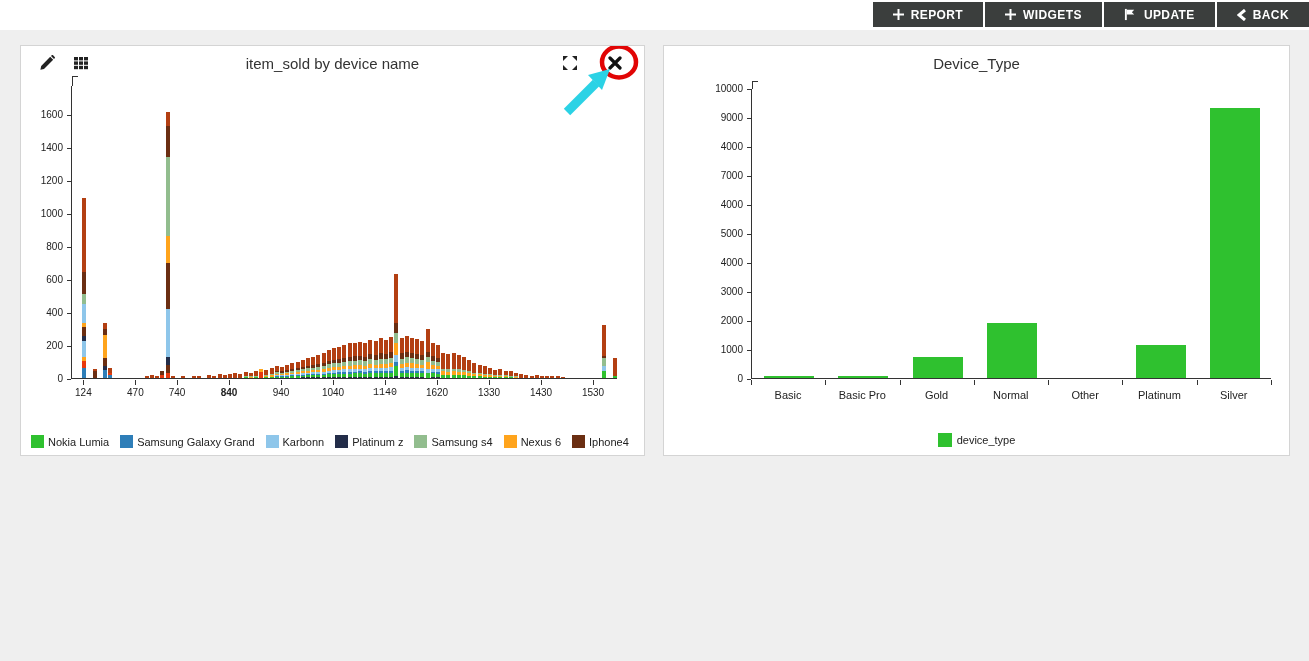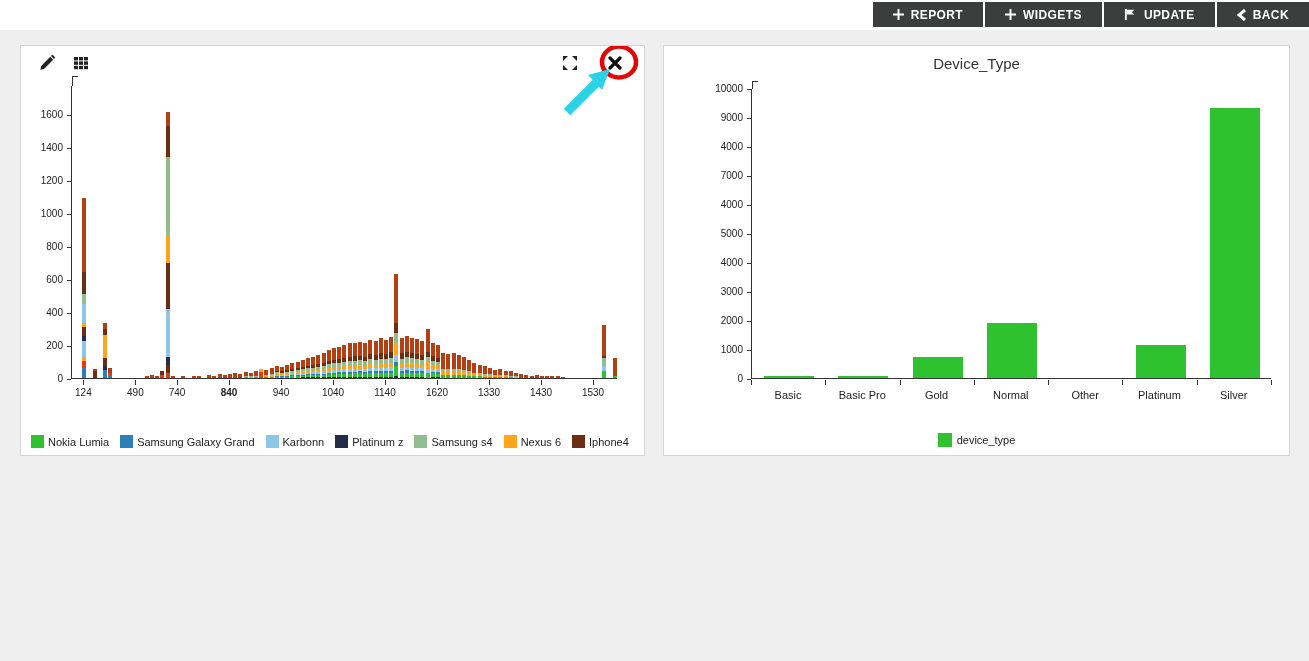--- a/index.html
+++ b/index.html
@@ -116,20 +116,21 @@
           <rect x="6" y="2" width="4" height="3.4"></rect>
           <rect x="11" y="2" width="4" height="3.4"></rect>
         <rect x="1" y="6.4" width="4" height="3.4"></rect>
           <rect x="6" y="6.4" width="4" height="3.4"></rect>
           <rect x="11" y="6.4" width="4" height="3.4"></rect>
         <rect x="1" y="10.8" width="4" height="3.4"></rect>
           <rect x="6" y="10.8" width="4" height="3.4"></rect>
           <rect x="11" y="10.8" width="4" height="3.4"></rect>
       </svg>
     </div>
+    <div class="widget-title">item_sold by device name</div>
     <div class="icon-btn" style="right:64px;">
       <svg width="16" height="16" viewBox="0 0 16 16" fill="#222">
         <path d="M1 1h5L1 6z"></path>
           <path d="M15 1v5L10 1z"></path>
           <path d="M1 15v-5l5 5z"></path>
           <path d="M15 15h-5l5-5z"></path>
       </svg>
     </div>
     <div class="icon-btn" style="right:18px;top:10px;">
       <svg width="14" height="14" viewBox="0 0 14 14">
@@ -724,31 +725,31 @@
         <div class="ytick-l" style="left: 46px; top: 135px;"></div>
         <span class="ylab-l" style="left: 0px; width: 42px; top: 96px;">1400</span>
         <div class="ytick-l" style="left: 46px; top: 102px;"></div>
         <span class="ylab-l" style="left: 0px; width: 42px; top: 63px;">1600</span>
         <div class="ytick-l" style="left: 46px; top: 69px;"></div>
       </div>
     <div id="l-xaxis">
         <div class="xtick" style="left: 62.4px; top: 334px;"></div>
         <span class="xlab" style="left: 40.4px; top: 341px;">124</span>
         <div class="xtick" style="left: 114.4px; top: 334px;"></div>
-        <span class="xlab" style="left: 92.4px; top: 341px;">490</span>
+        <span class="xlab" style="left: 92.4px; top: 341px;">470</span>
         <div class="xtick" style="left: 156px; top: 334px;"></div>
         <span class="xlab" style="left: 134px; top: 341px;">740</span>
         <div class="xtick" style="left: 208px; top: 334px;"></div>
         <span class="xlab" style="left: 186px; top: 341px; font-weight: bold;">840</span>
         <div class="xtick" style="left: 260px; top: 334px;"></div>
         <span class="xlab" style="left: 238px; top: 341px;">940</span>
         <div class="xtick" style="left: 312px; top: 334px;"></div>
         <span class="xlab" style="left: 290px; top: 341px;">1040</span>
         <div class="xtick" style="left: 364px; top: 334px;"></div>
-        <span class="xlab" style="left: 342px; top: 341px;">1140</span>
+        <span class="xlab" style="left: 342px; top: 341px; font-family: Liberation Mono, monospace;">1140</span>
         <div class="xtick" style="left: 416px; top: 334px;"></div>
         <span class="xlab" style="left: 394px; top: 341px;">1620</span>
         <div class="xtick" style="left: 468px; top: 334px;"></div>
         <span class="xlab" style="left: 446px; top: 341px;">1330</span>
         <div class="xtick" style="left: 520px; top: 334px;"></div>
         <span class="xlab" style="left: 498px; top: 341px;">1430</span>
         <div class="xtick" style="left: 572px; top: 334px;"></div>
         <span class="xlab" style="left: 550px; top: 341px;">1530</span>
       </div>
     <div class="legend-row" id="l-legend">

